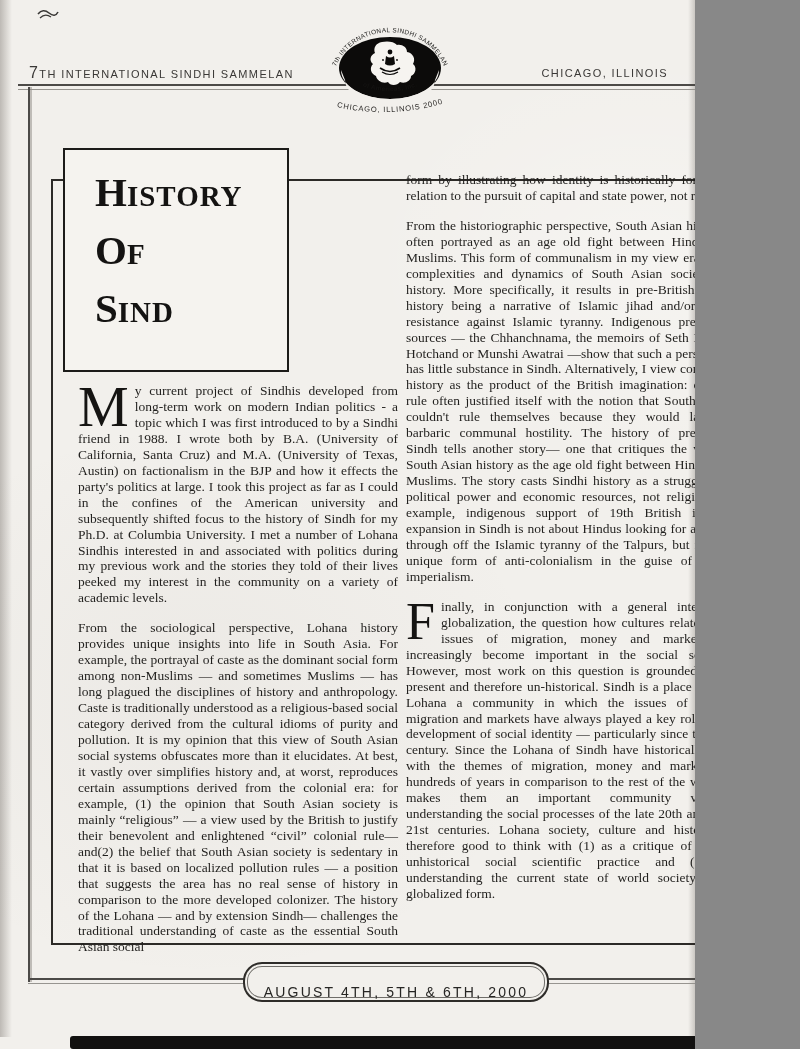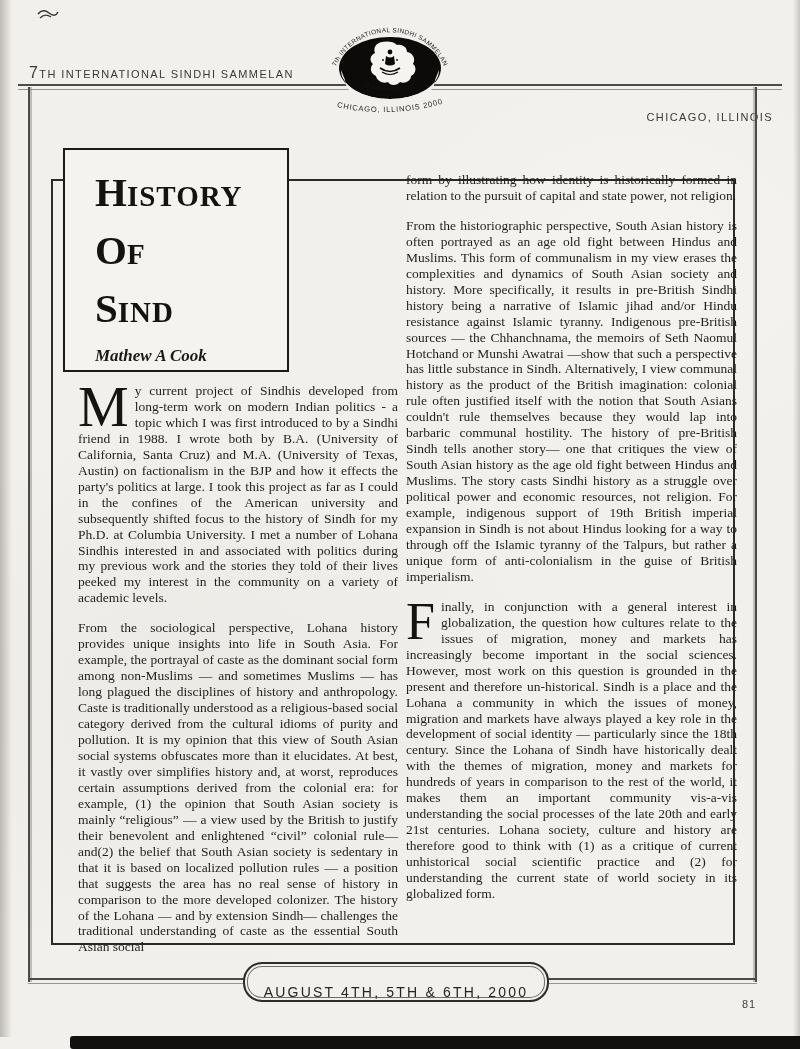--- a/index.html
+++ b/index.html
@@ -1,38 +1,38 @@
 <!DOCTYPE html>
 <html><head>
 <meta charset="utf-8">
 <style>
   html,body{margin:0;padding:0;background:#888;}
   .page{
-    position:relative;width:800px;height:1049px;overflow:hidden;
+    position:relative;width:695px;height:1049px;overflow:hidden;
     background:
       radial-gradient(ellipse 400px 300px at 640px 260px, rgba(255,255,255,.25), rgba(255,255,255,0) 70%),
       radial-gradient(ellipse 500px 400px at 200px 700px, rgba(120,110,100,.05), rgba(0,0,0,0) 70%),
       #f2f0ec;
     font-family:"Liberation Serif", serif;color:#1f1e1c;
   }
   
   .scan-left-edge{position:absolute;left:0;top:0;width:12px;height:1037px;
     background:linear-gradient(to right, rgba(110,104,98,.40), rgba(110,104,98,0));}
   .scan-right-edge{position:absolute;right:0;top:0;width:7px;height:1037px;
     background:linear-gradient(to left, rgba(110,104,98,.30), rgba(110,104,98,0));}
   .scan-bottom-band{position:absolute;left:70px;top:1036px;width:730px;height:13px;
     background:#121110;border-radius:3px 0 0 3px;}
   .scan-squiggle{position:absolute;left:36px;top:5px;}
 
   
   .header-left{position:absolute;left:29px;top:64px;font-family:"Liberation Sans",sans-serif;
     font-size:11px;letter-spacing:1.4px;color:#3a3836;font-weight:400;}
   .header-left::first-letter{font-size:16px;}
   .header-right{position:absolute;right:27px;top:67px;font-family:"Liberation Sans",sans-serif;
-    font-size:11px;letter-spacing:1.4px;color:#3a3836;margin-top:44px;}
+    font-size:11px;letter-spacing:1.4px;color:#3a3836;}
   .header-rule{position:absolute;left:18px;top:84px;width:764px;height:3px;
     border-top:2px solid #4c4a47;border-bottom:1px solid #979590;}
 
   .logo{position:absolute;left:308px;top:10px;width:164px;height:108px;z-index:4;}
 
   
   .frame-outer-left{position:absolute;left:28px;top:87px;width:2px;height:895px;background:#4c4a47;box-shadow:2px 0 0 rgba(150,146,140,.55);}
   .frame-outer-right{position:absolute;left:755px;top:87px;width:2px;height:895px;background:#4c4a47;box-shadow:-2px 0 0 rgba(150,146,140,.55);}
   .footer-rule{position:absolute;left:28px;top:978px;width:729px;height:3px;
     border-top:2px solid #4c4a47;border-bottom:1px solid #979590;z-index:1;}
@@ -119,21 +119,20 @@
 
   <div class="frame-outer-left"></div>
   <div class="frame-outer-right"></div>
   <div class="footer-rule"></div>
   <div class="frame-inner"></div>
 
   <div class="title-box">
     <div class="title-line"><span class="title-initial">H</span><span class="title-rest">ISTORY</span></div>
     <div class="title-line"><span class="title-initial">O</span><span class="title-rest">F</span></div>
     <div class="title-line"><span class="title-initial">S</span><span class="title-rest">IND</span></div>
-    <div class="title-author">Mathew A Cook</div>
   </div>
 
   <div class="col col-left">
     <p class="body-para"><span class="dropcap">M</span><span>y current project of Sindhis developed from long-term work on modern Indian politics - a topic which I was first introduced to by a Sindhi friend in 1988. I wrote both by B.A. (University of California, Santa Cruz) and M.A. (University of Texas, Austin) on factionalism in the BJP and how it effects the party's politics at large. I took this project as far as I could in the confines of the American university and subsequently shifted focus to the history of Sindh for my Ph.D. at Columbia University. I met a number of Lohana Sindhis interested in and associated with politics during my previous work and the stories they told of their lives peeked my interest in the community on a variety of academic levels.</span></p>
     <p class="body-para">From the sociological perspective, Lohana history provides unique insights into life in South Asia. For example, the portrayal of caste as the dominant social form among non-Muslims — and sometimes Muslims — has long plagued the disciplines of history and anthropology. Caste is traditionally understood as a religious-based social category derived from the cultural idioms of purity and pollution. It is my opinion that this view of South Asian social systems obfuscates more than it elucidates. At best, it vastly over simplifies history and, at worst, reproduces certain assumptions derived from the colonial era: for example, (1) the opinion that South Asian society is mainly “religious” — a view used by the British to justify their benevolent and enlightened “civil” colonial rule— and(2) the belief that South Asian society is sedentary in that it is based on localized pollution rules — a position that suggests the area has no real sense of history in comparison to the more developed colonizer. The history of the Lohana — and by extension Sindh— challenges the traditional understanding of caste as the essential South Asian social</p>
   </div>
 
   <div class="col col-right">
     <p class="body-para">form by illustrating how identity is historically formed in relation to the pursuit of capital and state power, not religion.</p>
     <p class="body-para">From the historiographic perspective, South Asian history is often portrayed as an age old fight between Hindus and Muslims. This form of communalism in my view erases the complexities and dynamics of South Asian society and history. More specifically,  it results in pre-British Sindhi history being a narrative of Islamic jihad and/or Hindu resistance against Islamic tyranny. Indigenous pre-British sources — the Chhanchnama, the memoirs of Seth Naomul Hotchand or Munshi Awatrai —show that such a perspective has little substance in Sindh. Alternatively, I view communal history as the product of the British imagination: colonial rule often justified itself with the notion that South Asians couldn't rule themselves because they would lap into barbaric communal hostility. The history of pre-British Sindh tells another story— one that critiques the view of South Asian history as the age old fight between Hindus and Muslims. The story casts Sindhi history as  a struggle over political power and economic resources, not religion. For example, indigenous support of 19th British imperial expansion in Sindh is not about Hindus looking for a way to through off the Islamic tyranny of the Talpurs, but rather a unique form of anti-colonialism in the guise of British imperialism.</p>

